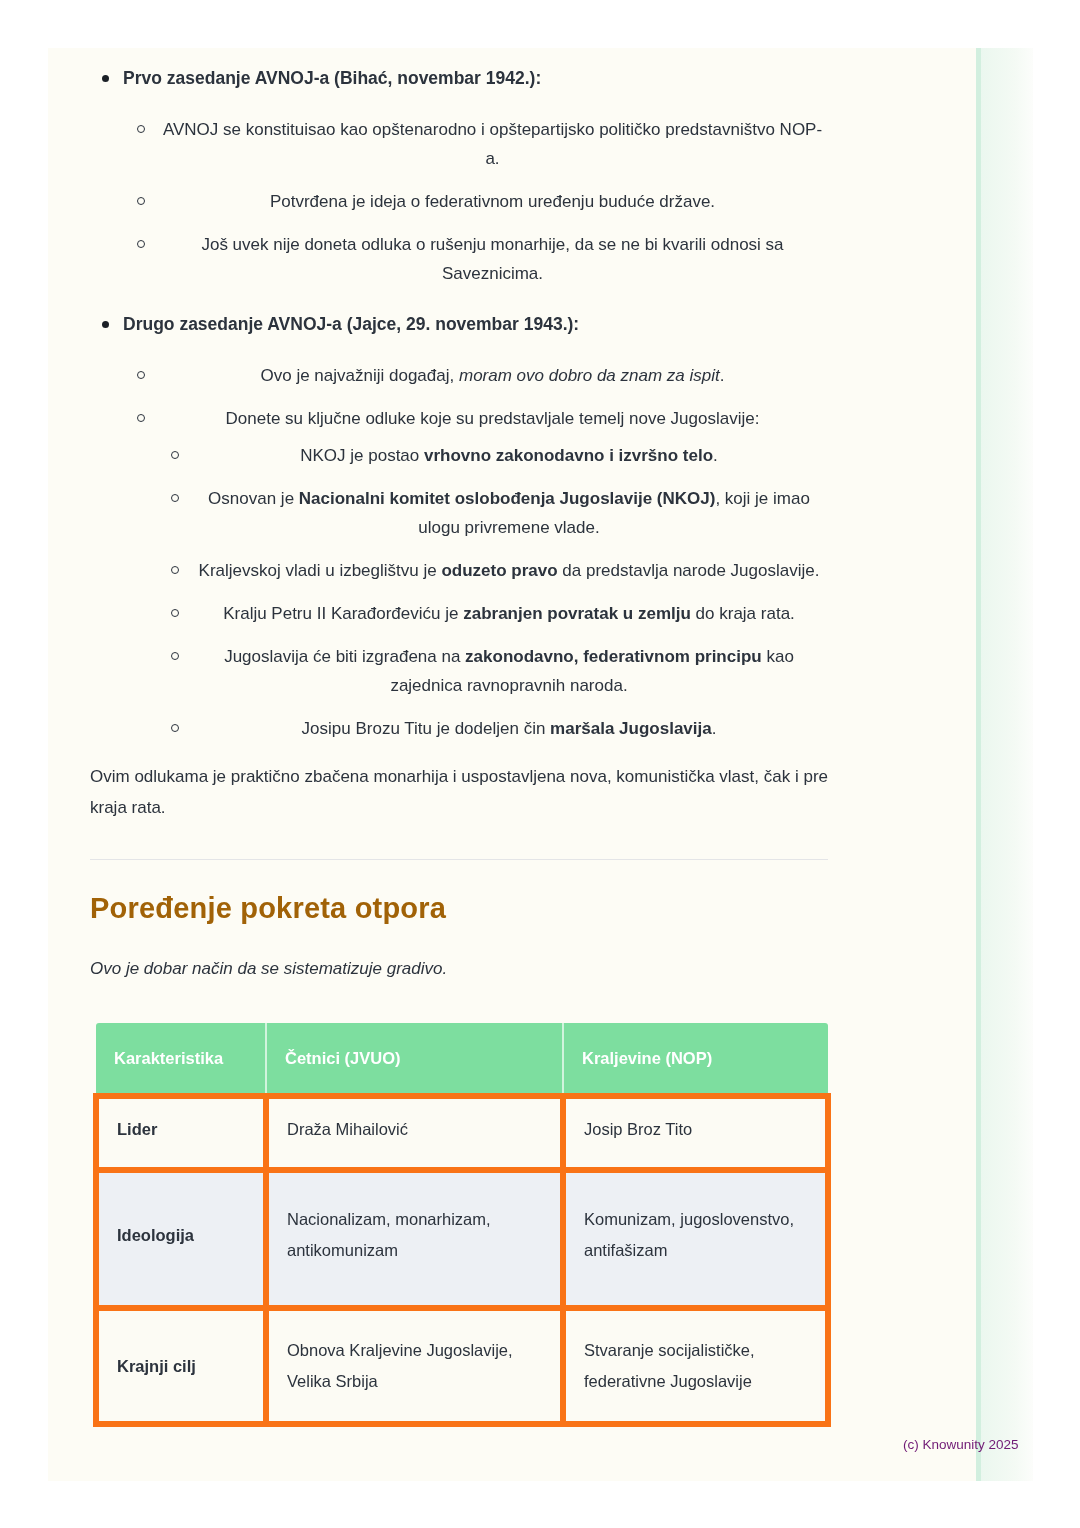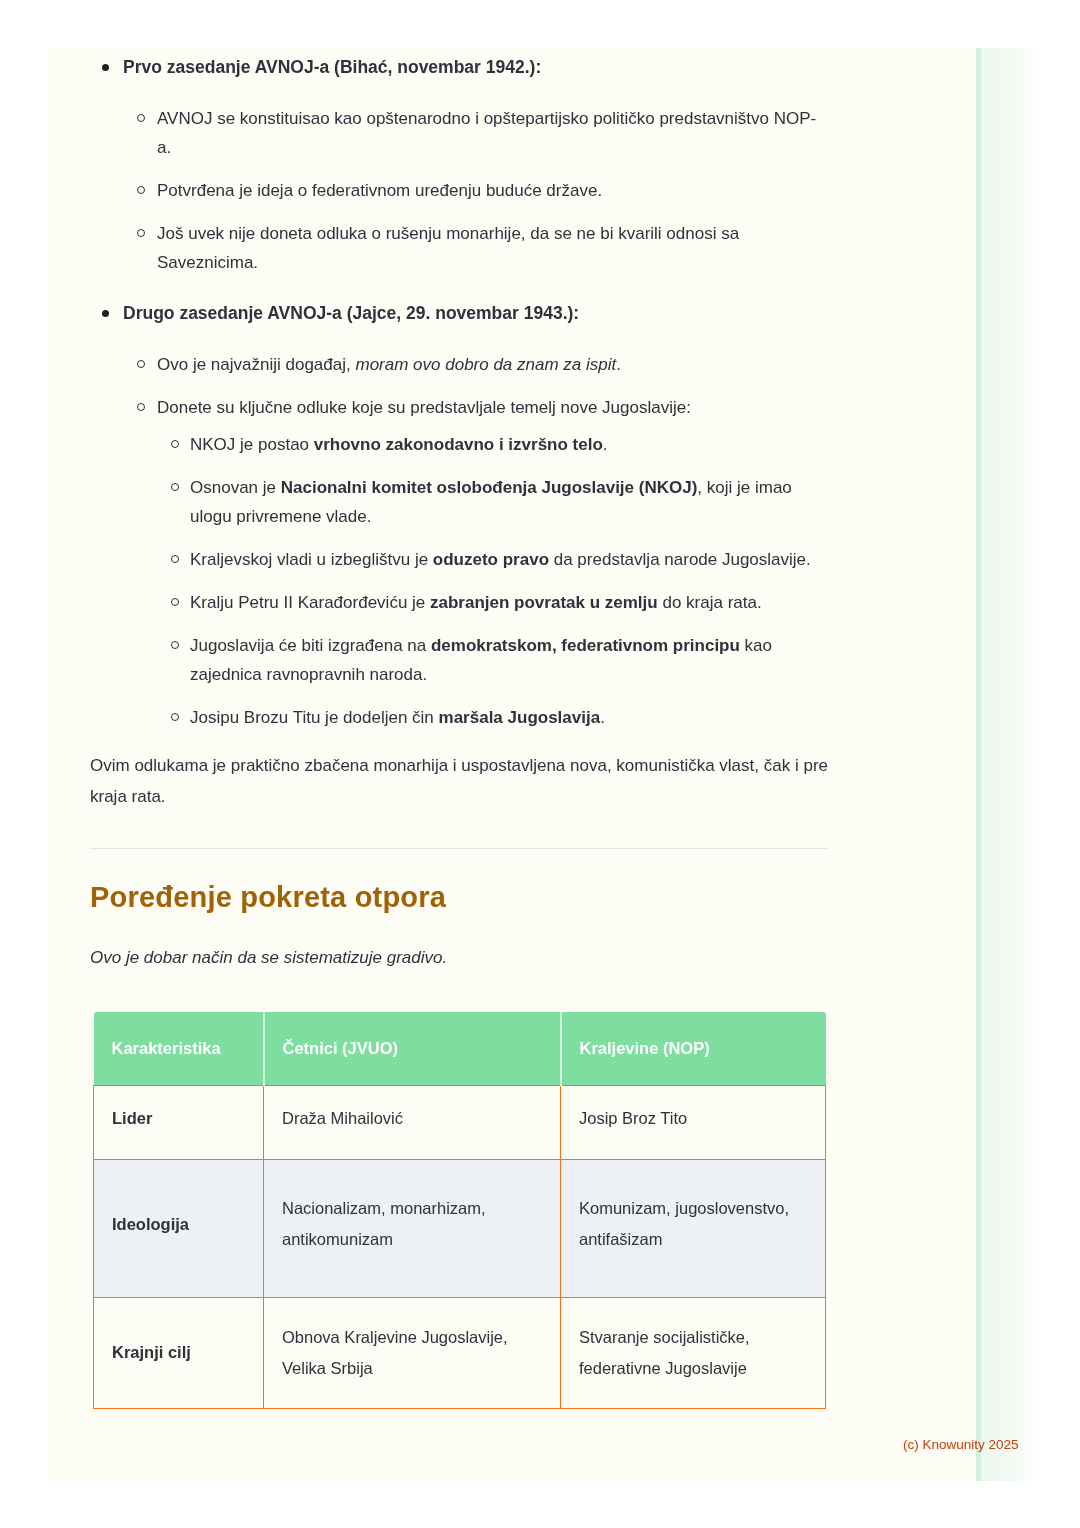--- a/index.html
+++ b/index.html
@@ -15,32 +15,32 @@
     position:absolute; left:48px; top:48px;
     width:985px; height:1433px;
     background:#fdfcf5;
     overflow:hidden;
   }
   .edge-strip {
     position:absolute; top:0; right:0; width:57px; height:100%;
     background:linear-gradient(90deg,#ebf7ef 0%,#f4faf4 65%,#fcfdfb 100%);
     border-left:5px solid #d2efdf;
   }
-  .content { position:absolute; left:42px; top:5px; width:738px; }
+  .content { position:absolute; left:42px; top:16px; width:738px; }
 
   ul { list-style:none; }
   .l1 > li { position:relative; padding-left:33px; font-size:17.5px; line-height:29px; }
   .l1 > li + li { margin-top:22px; }
   .l1 > li::before {
     content:""; position:absolute; left:12px; top:11px;
     width:7px; height:7px; border-radius:50%; background:#1b2026;
   }
   .l1-title { font-weight:700; }
 
-  .l2 { margin-top:22px; font-size:17px; font-weight:400; }
+  .l2 { margin-top:22px; font-size:17px; font-weight:400;text-align:center; }
   .l2 > li { position:relative; padding-left:34px; margin-bottom:14px; line-height:29px; }
   .l2 > li::before {
     content:""; position:absolute; left:14px; top:10px;
     width:6px; height:6px; border-radius:50%;
     border:1.6px solid #2c333d; background:transparent;
   }
   .l3 { margin-top:8px; }
   .l3 > li { position:relative; padding-left:33px; margin-bottom:14px; line-height:29px; }
   .l3 > li::before {
     content:""; position:absolute; left:14px; top:10px;
@@ -68,32 +68,32 @@
   }
   .cmp col.c1 { width:170px; } .cmp col.c2 { width:297px; } .cmp col.c3 { width:265px; }
   .cmp th {
     background:#7dde9f; color:#ffffff; font-weight:700; text-align:left;
     height:73px; padding:0 14px 0 18px; vertical-align:middle;
     border-left:2px solid rgba(255,255,255,0.65);
   }
   .cmp th:first-child { border-left:none; border-top-left-radius:3px;margin-top:20px; }
   .cmp th:last-child  { border-top-right-radius:3px; }
   .cmp td {
-    border:1px solid #f97316;
+    border:6px solid #f97316;
     padding:6px 16px 14px 18px;
     vertical-align:middle; line-height:31px;
   }
   .cmp tr.r1 td { height:74px; background:#fcfbf4; }
   .cmp tr.r2 td { height:138px; background:#edf0f4; }
   .cmp tr.r3 td { background:#fcfbf4; padding-top:24px; padding-bottom:24px; }
   .cmp td.lbl { font-weight:700; }
 
   .copyright {
     position:absolute; left:903px; top:1437px;
-    font-size:13.5px; color:#c2410c; z-index:5;
+    font-size:13.5px; color:#701a75; z-index:5;
   }
 </style>
 </head>
 <body>
 
 <div class="card">
   <div class="edge-strip"></div>
 
   <div class="content">
 
@@ -128,21 +128,21 @@
               <li>
                 <span>Osnovan je </span><strong>Nacionalni komitet oslobođenja Jugoslavije (NKOJ)</strong><span>, koji je imao ulogu privremene vlade.</span>
               </li>
               <li>
                 <span>Kraljevskoj vladi u izbeglištvu je </span><strong>oduzeto pravo</strong><span> da predstavlja narode Jugoslavije.</span>
               </li>
               <li>
                 <span>Kralju Petru II Karađorđeviću je </span><strong>zabranjen povratak u zemlju</strong><span> do kraja rata.</span>
               </li>
               <li>
-                <span>Jugoslavija će biti izgrađena na </span><strong>demokratskom, federativnom principu</strong><span> kao zajednica ravnopravnih naroda.</span>
+                <span>Jugoslavija će biti izgrađena na </span><strong>zakonodavno, federativnom principu</strong><span> kao zajednica ravnopravnih naroda.</span>
               </li>
               <li>
                 <span>Josipu Brozu Titu je dodeljen čin </span><strong>maršala Jugoslavija</strong><span>.</span>
               </li>
             </ul>
           </li>
         </ul>
       </li>
     </ul>
 

